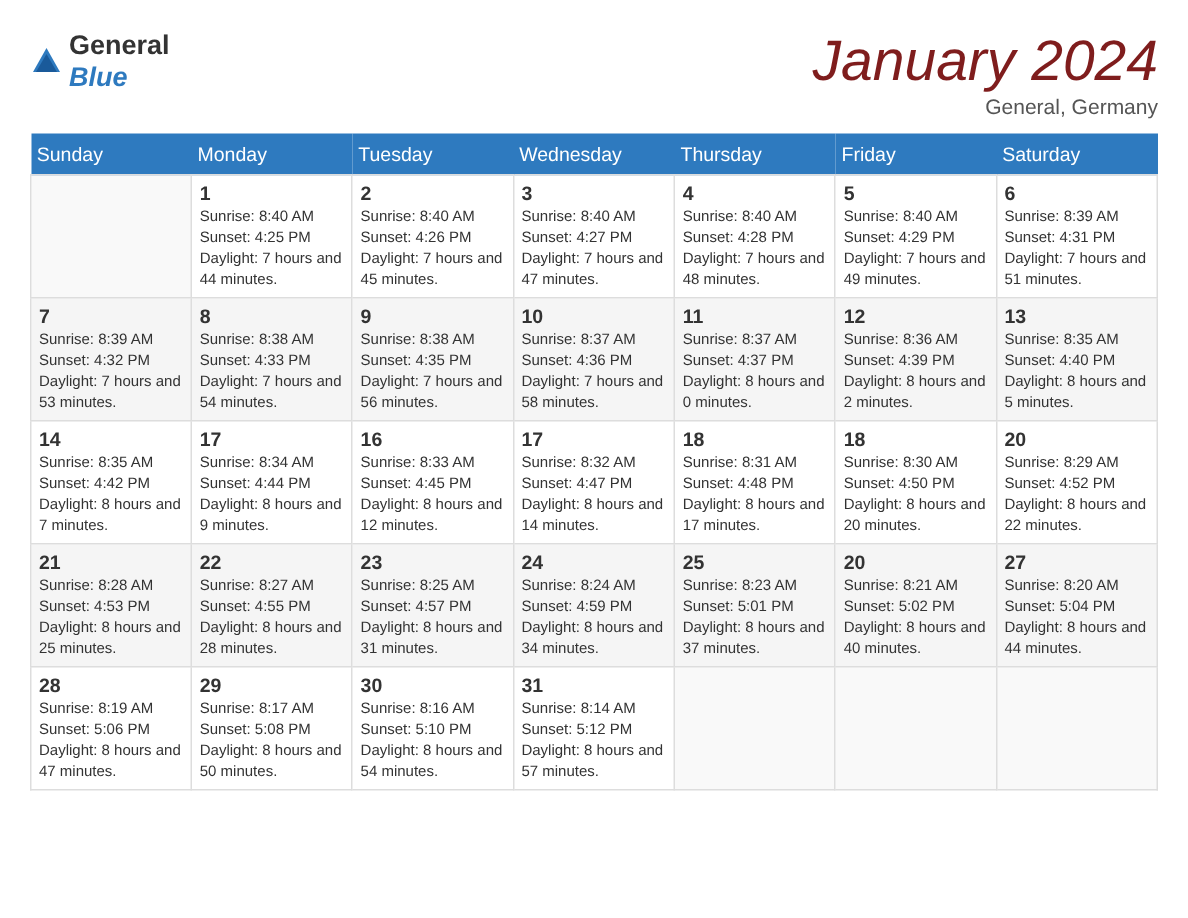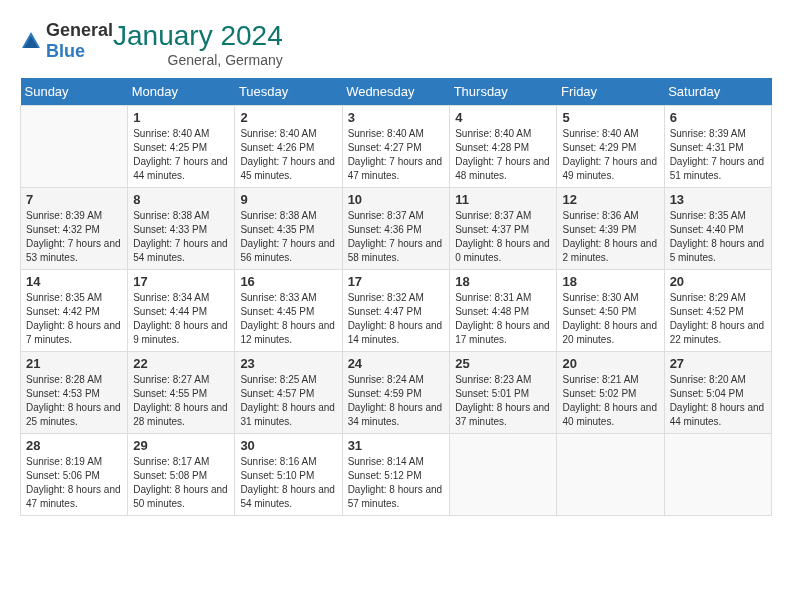--- a/index.html
+++ b/index.html
@@ -5,39 +5,41 @@
     * { box-sizing: border-box; margin: 0; padding: 0; }
     body {
       font-family: Arial, sans-serif;
       background: #fff;
       width: 792px;
       min-height: 612px;
       padding: 20px;
     }
     .header {
       display: flex;
+      justify-content: space-between;
       align-items: flex-start;
       margin-bottom: 10px;
     }
     .logo {
       display: flex;
       align-items: center;
       gap: 4px;
     }
     .logo-icon {
       width: 22px;
       height: 22px;
     }
     .title-area {
       text-align: right;
     }
     .month-title {
-      font-size: 28px;
+      font-size: 38px;
       font-weight: normal;
-      color: #0f766e;
+      color: #7f1d1d;
+      font-style: italic;
     }
     .location {
       font-size: 14px;
       color: #555;
     }
     table {
       width: 100%;
       border-collapse: collapse;
       font-size: 11px;
     }
@@ -86,21 +88,21 @@
 <body>
 
 <div class="header">
   <div class="logo">
     <svg class="logo-icon" viewBox="0 0 22 22">
       <polygon points="11,2 20,18 2,18" fill="#2e7abf"></polygon>
       <polygon points="11,6 18,18 4,18" fill="#1a5a9a"></polygon>
     </svg>
     <div>
       <span style="font-size:18px;font-weight:bold;color:#333;">General</span><br>
-      <span style="font-size:18px;font-weight:bold;color:#2e7abf;">Blue</span>
+      <span style="font-size:18px;font-weight:bold;color:#2e7abf;font-style:italic;">Blue</span>
     </div>
   </div>
   <div class="title-area">
     <div class="month-title">January 2024</div>
     <div class="location">General, Germany</div>
   </div>
 </div>
 
 <table>
   <thead>

